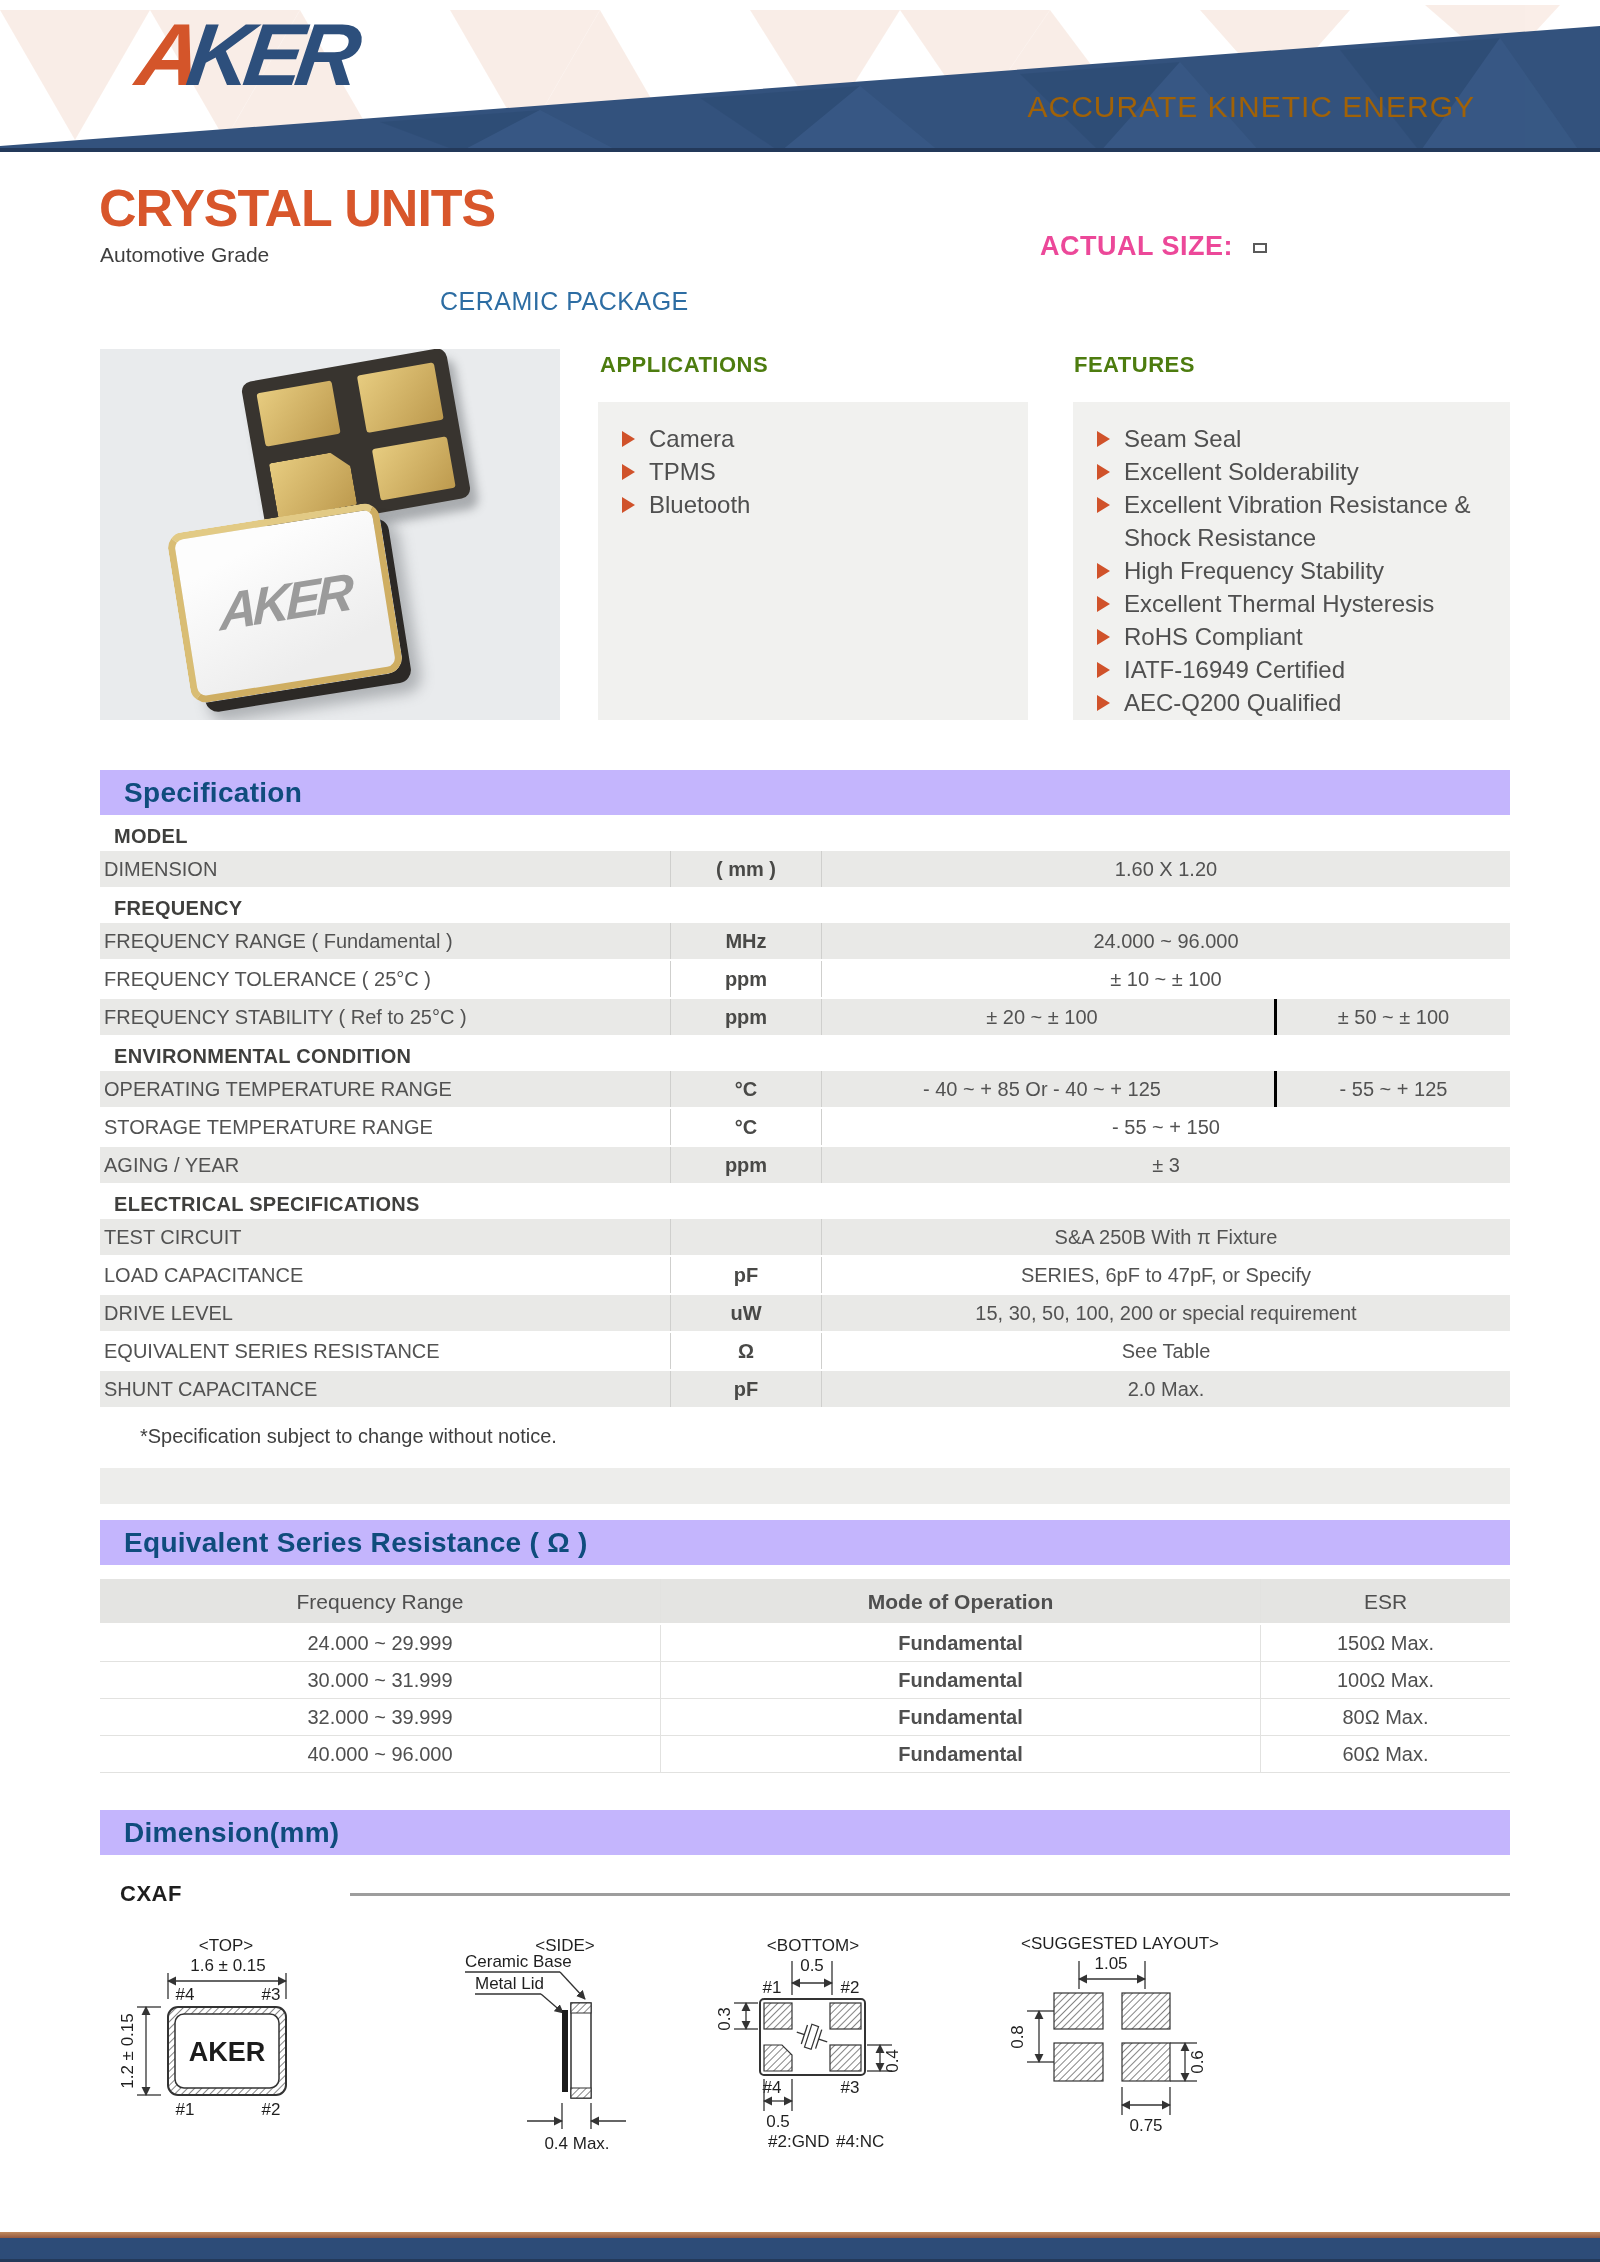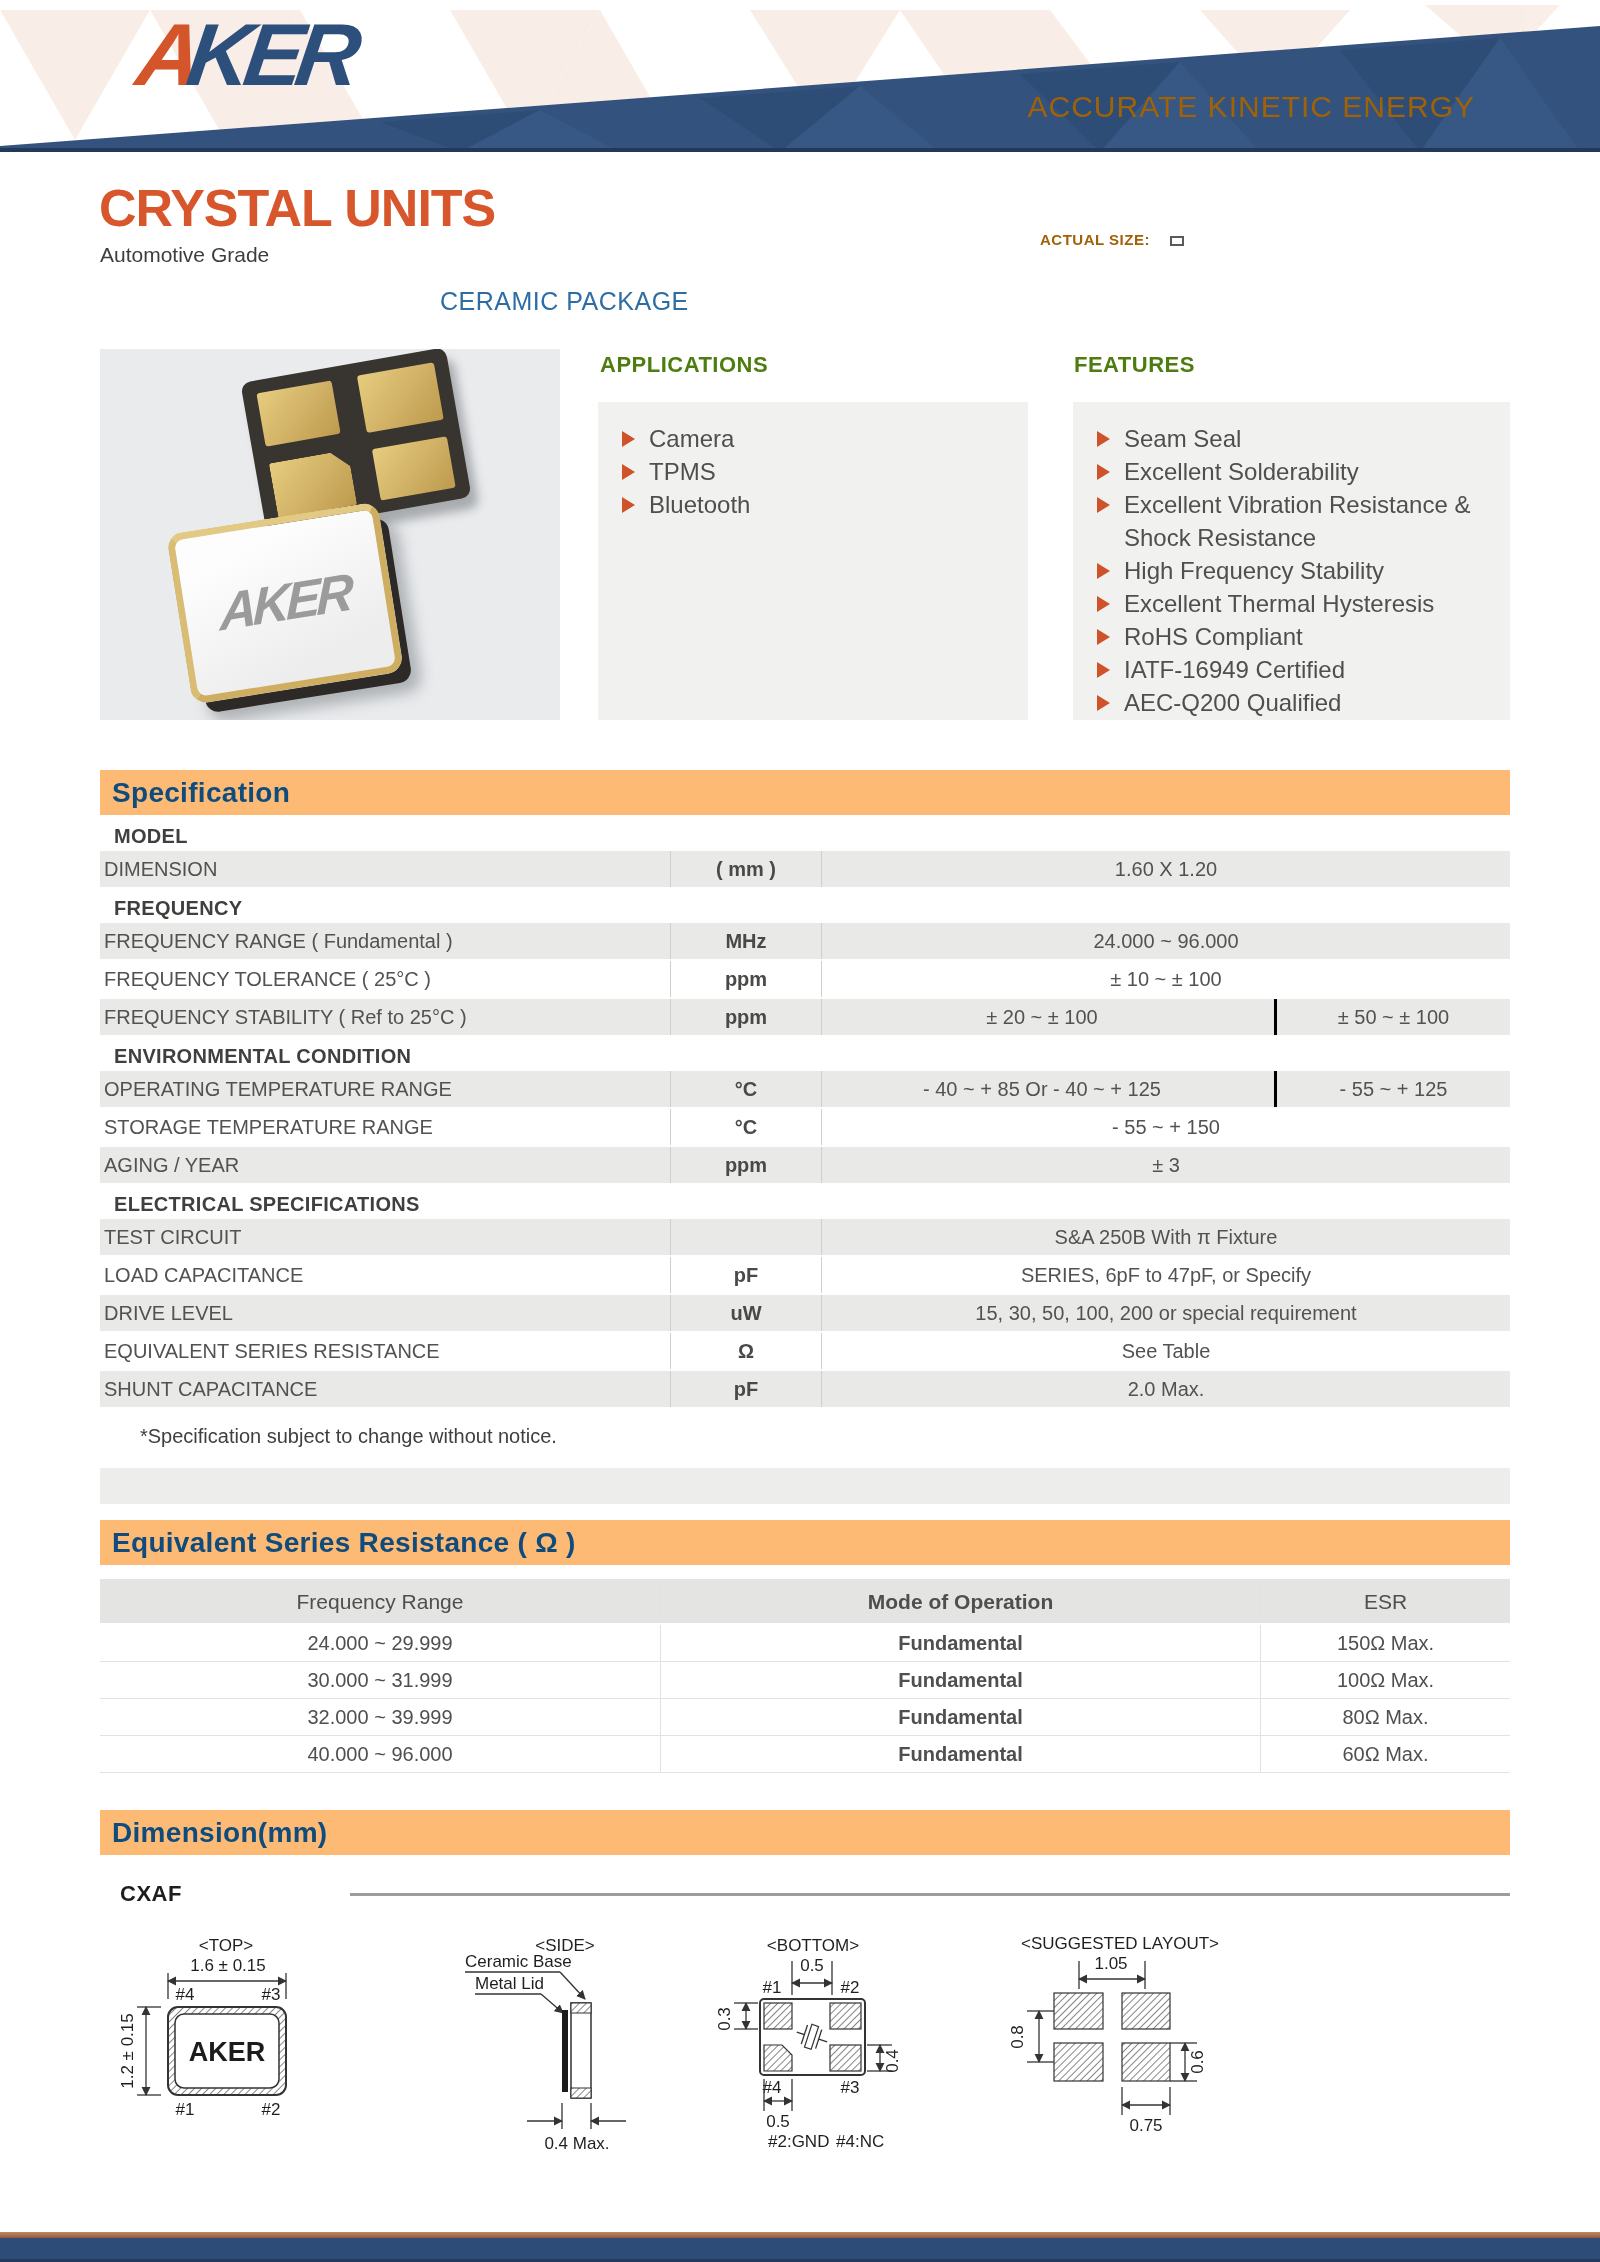--- a/index.html
+++ b/index.html
@@ -9,21 +9,21 @@
   .header { position:absolute; left:0; top:0; width:1600px; height:152px; }
   .header svg { position:absolute; left:0; top:0; }
   .logo { position:absolute; left:138px; top:0px; font-size:88px; font-weight:900; font-style:italic; letter-spacing:-7px; transform:skewX(-8deg); line-height:110px; }
   .logo .a { color:#d4552a; }
   .logo .ker { color:#2d4f7c; margin-left:-6px; }
   .tagline { position:absolute; right:125px; top:90px; color:#a16207; font-size:30px; letter-spacing:1px; font-weight:400; }
 
   
   .title-main { position:absolute; left:99px; top:178px; font-size:52px; font-weight:800; color:#d8562b; letter-spacing:-1px; }
   .title-sub { position:absolute; left:100px; top:243px; font-size:21px; color:#3e3e3e; }
-  .actual-size { position:absolute; left:1040px; top:231px; font-size:15px; font-weight:700; color:#a16207; letter-spacing:.5px; }
+  .actual-size { position:absolute; left:1040px; top:231px; font-size:27px; font-weight:700; color:#ec4899; letter-spacing:.5px; }
   .actual-size .box { display:inline-block; width:14px; height:10px; border:2px solid #5a5a5a; margin-left:20px; vertical-align:middle; background:#fff; }
   .pkg-label { position:absolute; left:440px; top:287px; font-size:25px; color:#2d6da3; font-weight:500; letter-spacing:.5px; }
 
   
   .photo { position:absolute; left:100px; top:349px; width:460px; height:371px; background:#e9ebed; overflow:hidden; }
   .pkg-dark { position:absolute; left:152px; top:15px; width:208px; height:152px; background:#38342f; border-radius:10px; transform:rotate(-10deg); box-shadow:6px 12px 10px rgba(90,95,100,.45); }
   .pkg-dark .pad { position:absolute; background:linear-gradient(135deg,#e7cc80,#bd9a4e); border-radius:3px; }
   .pad.p1 { left:14px; top:13px; width:76px; height:54px; }
   .pad.p2 { left:116px; top:13px; width:78px; height:58px; }
   .pad.p3 { left:14px; top:84px; width:80px; height:56px; clip-path:polygon(0 0,78% 0,100% 30%,100% 100%,0 100%); }
@@ -37,21 +37,21 @@
   .feat-head { left:1074px; top:352px; }
   .list-box { position:absolute; top:402px; background:#f1f1ef; padding:20px 10px 17px 24px; }
   .apps-box { left:598px; width:430px; height:318px; }
   .feat-box { left:1073px; width:437px; height:318px; }
   .li { display:flex; align-items:flex-start; font-size:24px; color:#4f4f4f; line-height:33px; }
   .tri { width:0; height:0; border-left:13px solid #d0522a; border-top:8px solid transparent; border-bottom:8px solid transparent; margin:9px 14px 0 0; flex:none; }
   .li .txt { display:block; }
 
   
   .section { position:absolute; left:100px; width:1410px; }
-  .bar { height:45px; background:#fdba74; color:#0f4c7d; font-size:28px; font-weight:700; line-height:45px; padding-left:12px; letter-spacing:.3px; }
+  .bar { height:45px; background:#c4b5fd; color:#0f4c7d; font-size:28px; font-weight:700; line-height:45px; padding-left:24px; letter-spacing:.3px; }
 
   
   .spec-section { top:770px; }
   .spec-group { margin-top:4px; height:32px; line-height:34px; font-size:20px; font-weight:700; color:#3f3f3d; padding-left:14px; letter-spacing:.3px; }
   .spec-row { display:flex; height:36px; margin-bottom:2px; font-size:20px; color:#525252; }
   .spec-row.shade { background:#e9e9e7; }
   .c-label { width:570px; padding-left:4px; line-height:36px; }
   .c-unit { width:152px; text-align:center; line-height:36px; font-weight:700; color:#494947; border-left:1px solid #cfcfcd; border-right:1px solid #cfcfcd; }
   .c-val { text-align:center; line-height:36px; }
   .v-full { flex:1; }

